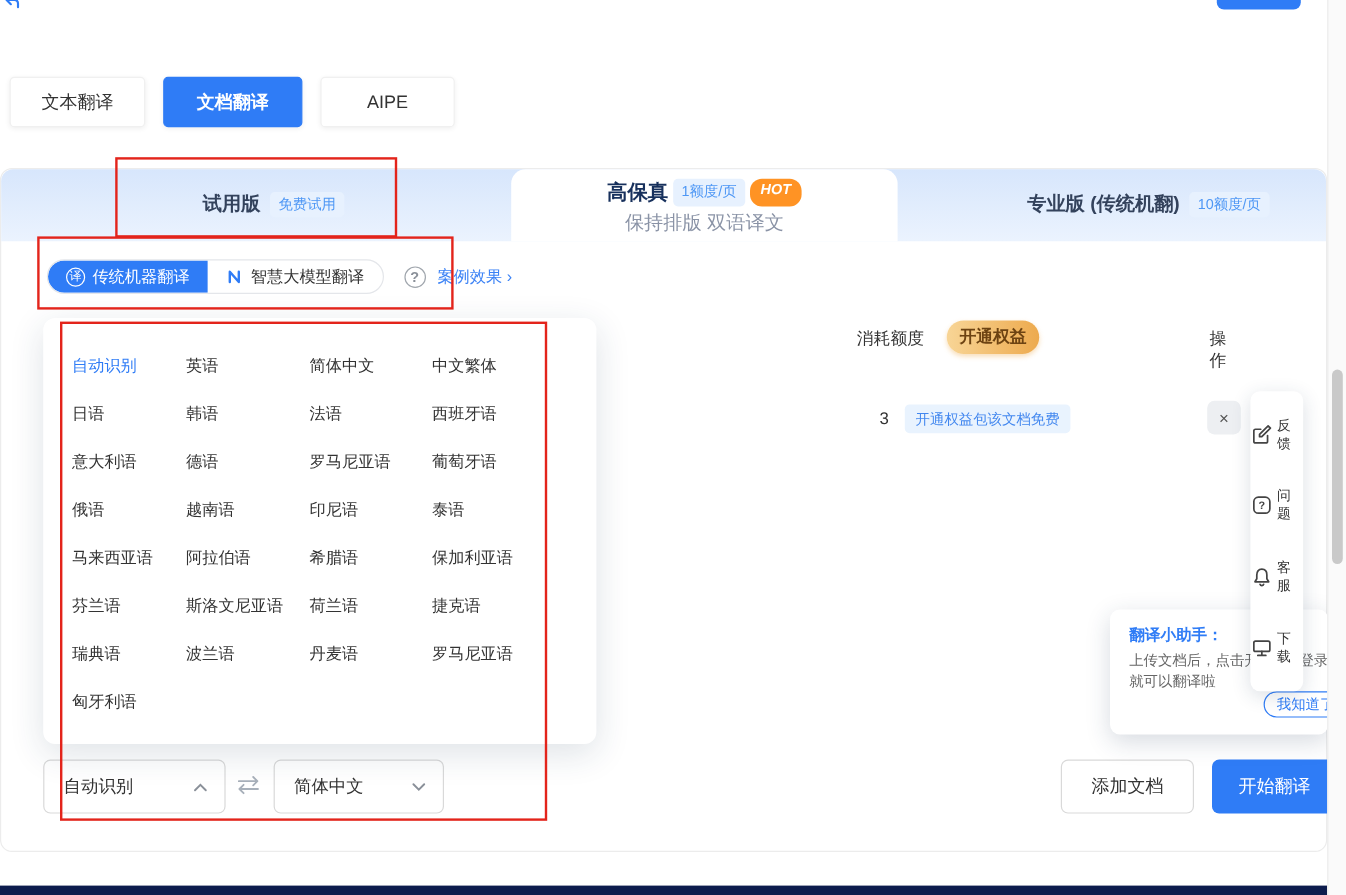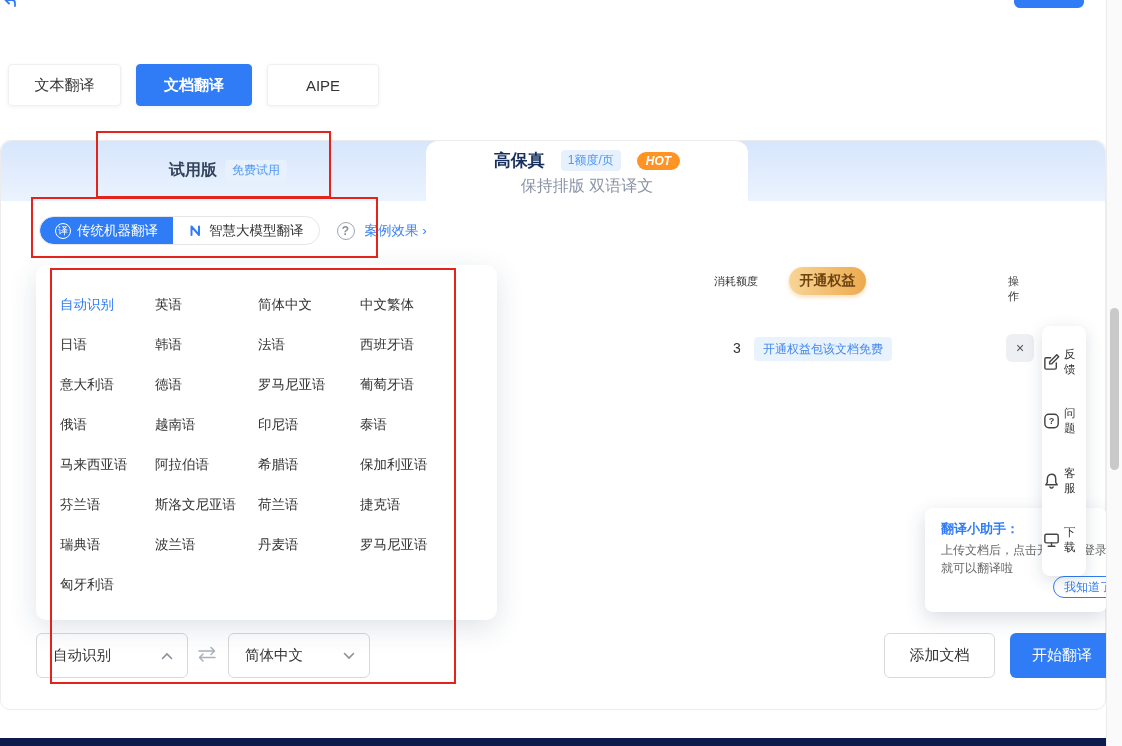--- a/index.html
+++ b/index.html
@@ -26,21 +26,21 @@
   .plan-band { position:absolute; left:0; top:0; width:1104px; height:60px;
     background:linear-gradient(180deg,#d7e6fc,#ebf3fe); border-radius:10px 10px 0 0; }
   .plan-selected-bg { position:absolute; left:425px; top:0; width:322px; height:60px;
     background:#fff; border-radius:12px 12px 0 0; }
   .plan { position:absolute; display:flex; align-items:center; gap:8px; cursor:pointer; }
   .plan-trial { left:168px; top:19px; }
   .plan-name { font-size:16px; font-weight:bold; color:#33425c; }
   .mini-pill { background:#e7f1fe; color:#4e97f5; font-size:12px; padding:2px 7px;
     border-radius:4px; white-space:nowrap; }
   .plan-hifi { left:425px; top:8px; width:322px; flex-direction:column; gap:4px; }
-  .plan-hifi .row1 { display:flex; align-items:center; gap:16px; }
+  .plan-hifi .row1 { display:flex; gap:4px; }
   .plan-hifi .plan-name { color:#17305c; font-size:17px; }
   .hot-badge { background:#ff9324; color:#fff; font-size:12px; font-weight:bold;
     font-style:italic; padding:2px 9px; border-radius:10px; }
   .plan-sub { font-size:16px; color:#8a93a6; }
   .plan-pro { left:855px; top:19px; }
 
   
   .mode-row { position:absolute; left:38px; top:75px; display:flex; align-items:center; }
   .mode-group { display:flex; height:29px; border:1px solid #e4e6ea; border-radius:15px;
     background:#fff; overflow:hidden; }
@@ -48,21 +48,21 @@
     color:#333; cursor:pointer; }
   .mode-seg.active { background:#2f7cf6; color:#fff; border-radius:14px 0 0 14px; }
   .trans-icon { width:16px; height:16px; border:1px solid #fff; border-radius:50%;
     font-size:10px; line-height:14px; text-align:center; color:#fff; }
   .help-circle { width:18px; height:18px; border:1px solid #a0a6ad; border-radius:50%;
     color:#8a9099; font-size:12px; font-weight:bold; text-align:center; line-height:16px;
     margin-left:17px; cursor:pointer; }
   .case-link { margin-left:10px; font-size:13.5px; color:#3b82f6; font-weight:normal; cursor:pointer; }
 
   
-  .th { position:absolute; font-size:11px; color:#333; }
+  .th { position:absolute; font-size:14px; color:#333; }
   .th-credits { left:714px; top:274px; }
   .benefit-btn { position:absolute; left:789px; top:267px; width:77px; height:28px;
     background:linear-gradient(90deg,#f8d596,#edaa4e); border-radius:14px; font-size:14px;
     font-weight:bold; color:#6d4312; display:flex; align-items:center; justify-content:center;
     cursor:pointer; box-shadow:0 2px 4px rgba(237,170,78,.4); }
   .th-actions { left:1008px; top:274px; }
   .row-credits { position:absolute; left:733px; top:340px; font-size:14px; color:#333; }
   .free-badge { position:absolute; left:754px; top:337px; height:24px; background:#e9f3fe;
     color:#4287ef; font-size:12px; display:flex; align-items:center; padding:0 9px;
     border-radius:4px; }
@@ -151,20 +151,24 @@
 
       <div class="plan plan-hifi">
         <div class="row1">
           <span class="plan-name">高保真</span>
           <span class="mini-pill">1额度/页</span>
           <span class="hot-badge">HOT</span>
         </div>
         <span class="plan-sub">保持排版 双语译文</span>
       </div>
 
+      <div class="plan plan-pro">
+        <span class="plan-name">专业版 (传统机翻)</span>
+        <span class="mini-pill">10额度/页</span>
+      </div>
     </div>
 
     <div class="mode-row">
       <div class="mode-group">
         <div class="mode-seg active">
           <span class="trans-icon">译</span>
           <span>传统机器翻译</span>
         </div>
         <div class="mode-seg">
           <svg width="15" height="15" viewBox="0 0 15 15">

